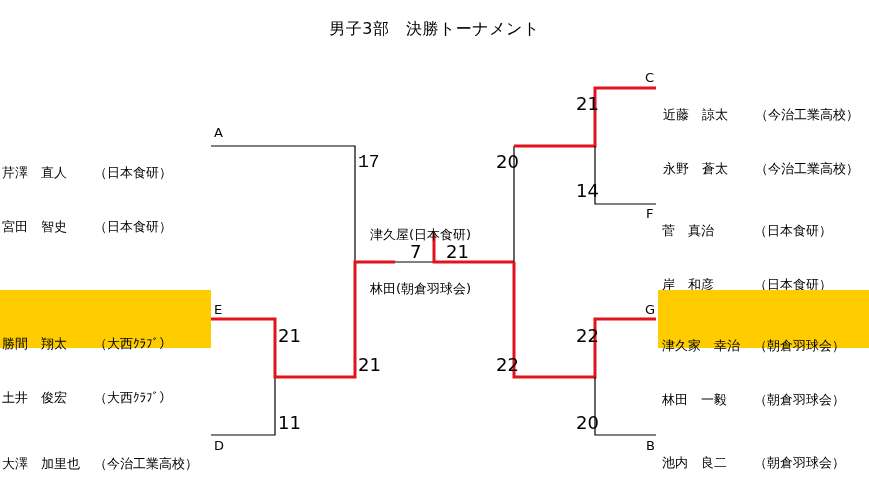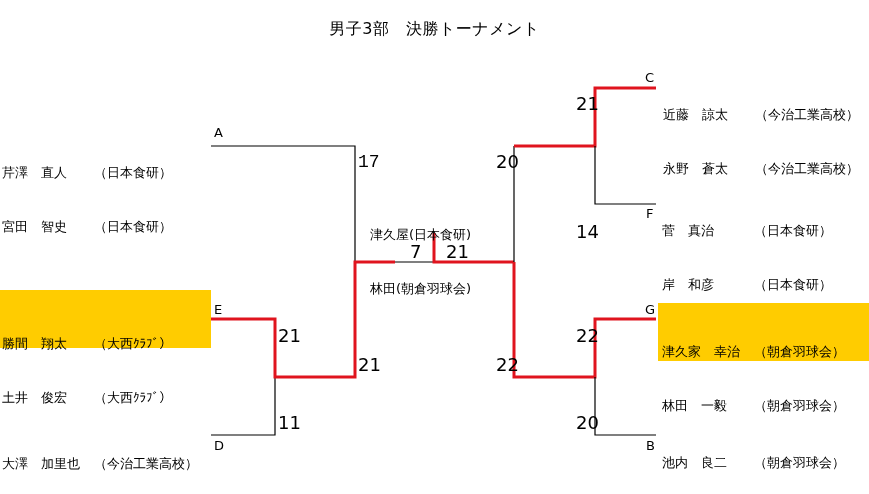--- a/index.html
+++ b/index.html
@@ -68,21 +68,21 @@
   <span class="row"><span class="name" style="width:92px">永野　蒼太</span><span class="club">（今治工業高校）</span></span>
 </div>
 
 <div class="entry" style="left:662px; top:186px; width:207px;">
   <span class="row"><span class="name" style="width:92px">菅　真治</span><span class="club">（日本食研）</span></span>
   <span class="row"><span class="name" style="width:92px">岸　和彦</span><span class="club">（日本食研）</span></span>
 </div>
 <div class="lbl" style="left:646px; top:207px;">F</div>
 
 <div class="lbl" style="left:645px; top:303px;">G</div>
-<div class="entry hl" style="left:658px; top:303px; width:211px; height:58px; box-sizing:border-box; padding:4px 0 0 4px;">
+<div class="entry hl" style="left:658px; top:290px; width:211px; height:58px; box-sizing:border-box; padding:11px 0 0 4px;">
   <span class="row"><span class="name" style="width:92px">津久家　幸治</span><span class="club">（朝倉羽球会）</span></span>
   <span class="row"><span class="name" style="width:92px">林田　一毅</span><span class="club">（朝倉羽球会）</span></span>
 </div>
 
 <div class="entry" style="left:662px; top:418px; width:207px;">
   <span class="row"><span class="name" style="width:92px">池内　良二</span><span class="club">（朝倉羽球会）</span></span>
   
 </div>
 <div class="lbl" style="left:646px; top:439px;">B</div>
 
@@ -93,15 +93,15 @@
 
 <div class="score" style="left:358px; top:155px;font-family:Liberation Mono, monospace;">17</div>
 <div class="score" style="left:358px; top:358px;">21</div>
 <div class="score" style="left:278px; top:329px;">21</div>
 <div class="score" style="left:278px; top:416px;">11</div>
 <div class="score" style="left:410px; top:245px;">7</div>
 <div class="score" style="left:446px; top:245px;">21</div>
 <div class="score" style="left:496px; top:155px;">20</div>
 <div class="score" style="left:496px; top:358px;">22</div>
 <div class="score" style="left:576px; top:97px;">21</div>
-<div class="score" style="left:576px; top:184px;margin-top:41px;">14</div>
+<div class="score" style="left:576px; top:184px;">14</div>
 <div class="score" style="left:576px; top:329px;">22</div>
 <div class="score" style="left:576px; top:416px;">20</div>
 
 </body></html>

